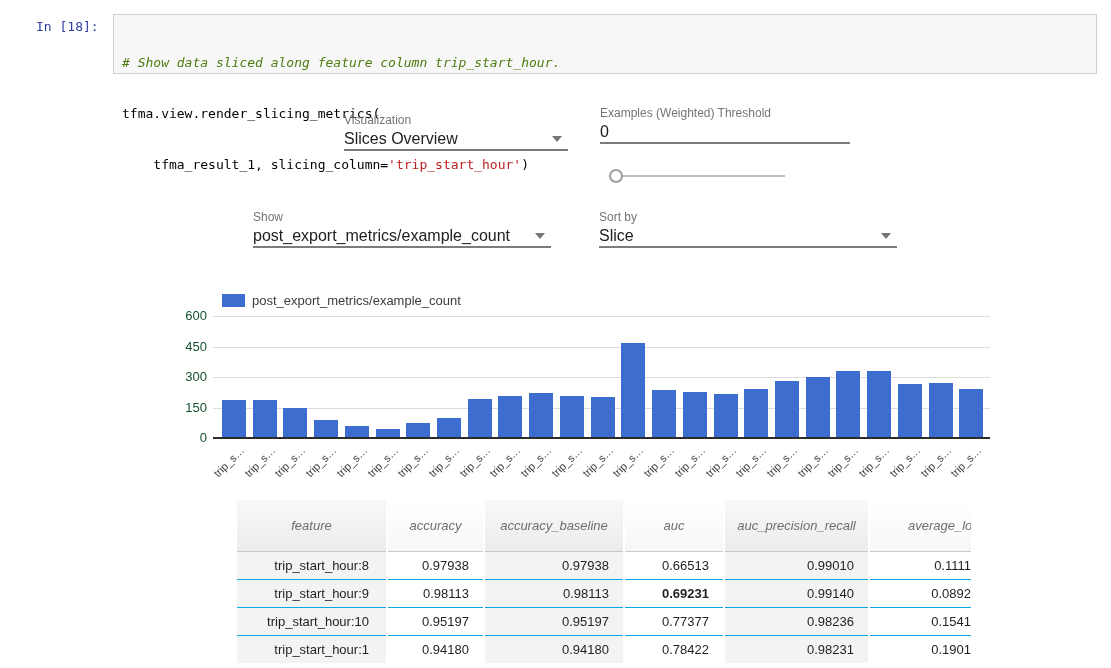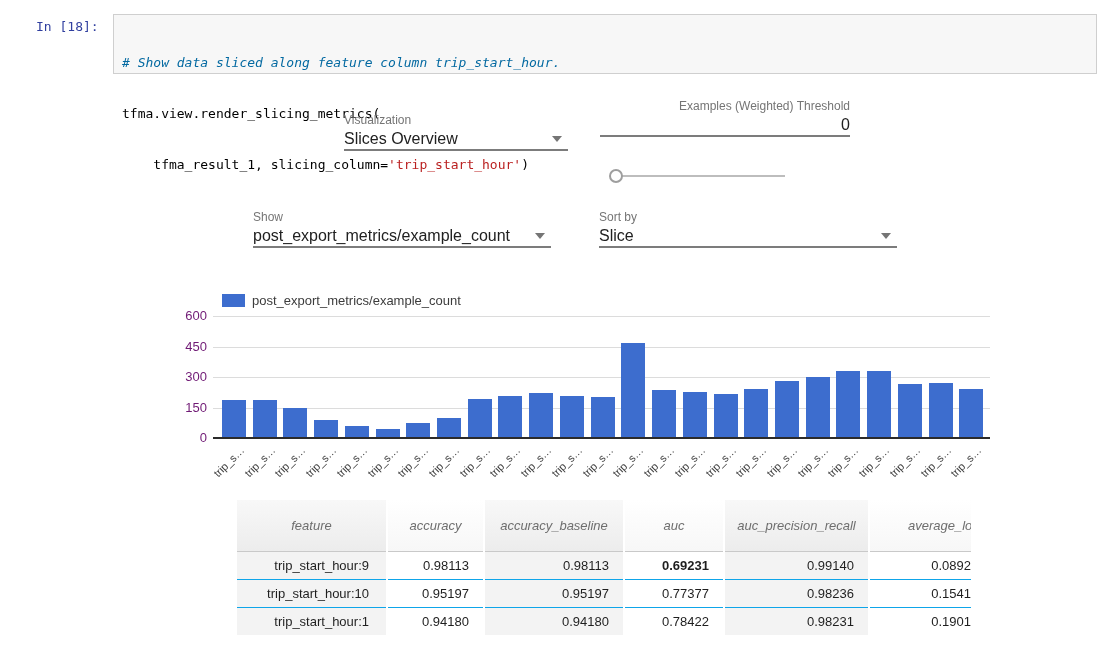--- a/index.html
+++ b/index.html
@@ -11,21 +11,21 @@
   .in-prompt{
     position:absolute;left:36px;top:19px;
     font-family:"DejaVu Sans Mono",monospace;font-size:13px;color:#303F9F;
   }
   .code-box{
     position:absolute;left:113px;top:14px;width:984px;height:60px;
     box-sizing:border-box;background:#f7f7f7;border:1px solid #cfcfcf;
     padding:5px 8px;font-family:"DejaVu Sans Mono",monospace;
     font-size:13px;line-height:17px;color:#000;white-space:pre;
   }
-  .tok-comment{color:#0369a1;font-style:italic;}
+  .tok-comment{color:#4d7c0f;font-style:italic;}
   .tok-string{color:#BA2121;}
   
   .ctl{position:absolute;}
   .ctl-label{font-size:12px;color:#757575;line-height:14px;}
   .ctl-value{
     position:relative;font-size:16px;color:#212121;margin-top:2px;
     height:20px;line-height:20px;border-bottom:2px solid #7c7c7c;
     white-space:nowrap;
   }
   .dd-arrow{
@@ -40,21 +40,21 @@
     background:#fff;border:2px solid #9e9e9e;
   }
   
   #chart{position:absolute;left:0;top:0;}
   .legend-swatch{position:absolute;left:222px;top:294px;width:23px;height:13px;}
   .legend-label{position:absolute;left:252px;top:293px;font-size:13px;color:#3c3c3c;}
   #plot{position:absolute;left:213px;top:316px;width:777px;height:122px;}
   .gridline{position:absolute;left:0;width:777px;height:1px;background:#dcdcdc;}
   .baseline{position:absolute;left:0;width:777px;height:2px;background:#2b2b2b;z-index:3;}
   .bar{position:absolute;width:24px;z-index:2;}
-  .ylab{position:absolute;left:148px;width:59px;text-align:right;font-size:13px;color:#701a75;}
+  .ylab{position:absolute;left:148px;width:59px;text-align:right;font-size:13px;color:#14532d;}
   .xlab{
     position:absolute;width:58px;text-align:right;font-size:11px;color:#3c3c3c;
     transform:rotate(-45deg);transform-origin:100% 0;white-space:nowrap;z-index:1;
   }
   
   #table-wrap{position:absolute;left:237px;top:500px;width:734px;height:168px;overflow:hidden;}
   #metrics-table{border-collapse:collapse;table-layout:fixed;width:752px;}
   #metrics-table th{
     height:51px;font-weight:normal;font-size:13px;color:#6e6e6e;
     text-align:center;border-bottom:1px solid #c9c9c9;border-left:2px solid #fff;
@@ -82,21 +82,21 @@
 </div>
 
 <div class="ctl" style="left:344px;top:113px;width:224px;">
   <div class="ctl-label">Visualization</div>
   <div class="ctl-value">
     <span>Slices Overview</span>
     <span class="dd-arrow"></span>
   </div>
 </div>
 
-<div class="ctl" style="left:600px;top:99px;width:250px;text-align:right;">
+<div class="ctl" style="left:600px;top:106px;width:250px;">
   <div class="ctl-label">Examples (Weighted) Threshold</div>
   <div class="ctl-value">
     <span>0</span>
   </div>
 </div>
 
 <div class="slider">
   <div class="slider-track"></div>
   <div class="slider-knob"></div>
 </div>
@@ -191,20 +191,28 @@
           <th class="col-gray" style="width: 150px;">feature</th>
           <th class="col-white" style="width: 97px;">accuracy</th>
           <th class="col-gray" style="width: 140px;">accuracy_baseline</th>
           <th class="col-white" style="width: 100px;">auc</th>
           <th class="col-gray" style="width: 145px;">auc_precision_recall</th>
           <th class="col-white" style="width: 120px; text-align: left; padding-left: 38px;">average_loss</th>
         </tr>
       </thead>
     <tbody>
         <tr>
+          <td class="col-gray" style="padding-right: 17px;">trip_start_hour:8</td>
+          <td style="padding-right: 14px;">0.97938</td>
+          <td class="col-gray" style="padding-right: 14px;">0.97938</td>
+          <td style="padding-right: 14px;">0.66513</td>
+          <td class="col-gray" style="padding-right: 14px;">0.99010</td>
+          <td style="padding-right: 18px;">0.1111</td>
+        </tr>
+        <tr>
           <td class="col-gray" style="padding-right: 17px;">trip_start_hour:9</td>
           <td style="padding-right: 14px;">0.98113</td>
           <td class="col-gray" style="padding-right: 14px;">0.98113</td>
           <td style="padding-right: 14px; font-weight: bold;">0.69231</td>
           <td class="col-gray" style="padding-right: 14px;">0.99140</td>
           <td style="padding-right: 18px;">0.0892</td>
         </tr>
         <tr>
           <td class="col-gray" style="padding-right: 17px;">trip_start_hour:10</td>
           <td style="padding-right: 14px;">0.95197</td>

